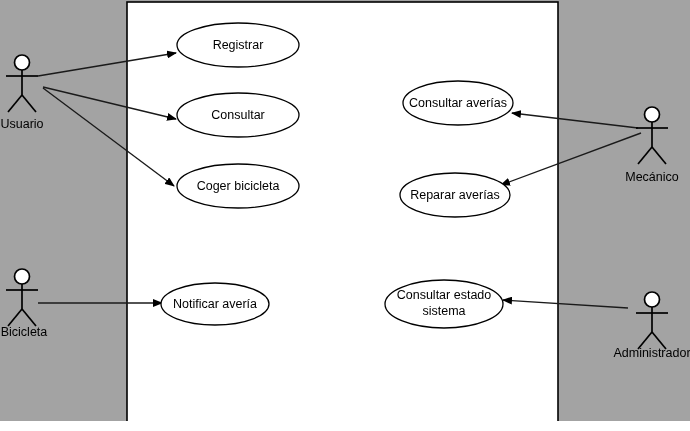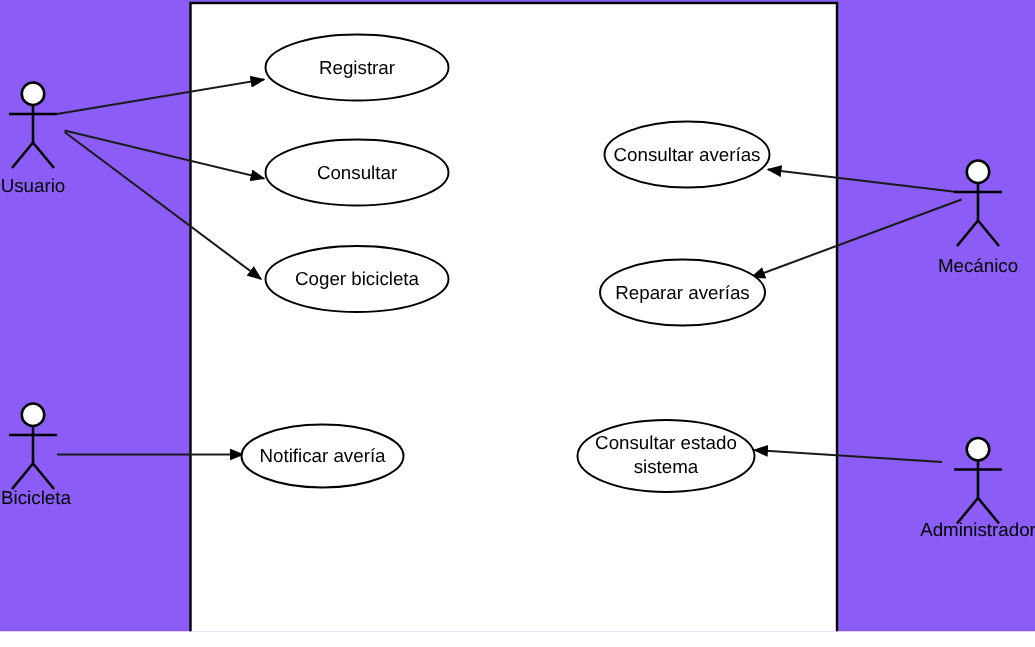--- a/index.html
+++ b/index.html
@@ -4,21 +4,21 @@
 <style>
   html, body {
     margin: 0;
     padding: 0;
     background: #ffffff;
   }
   #diagram-root {
     position: relative;
     width: 690px;
     height: 421px;
-    background: #8b5cf6;
+    background: #a3a3a3;
     font-family: "Liberation Sans", sans-serif;
     overflow: hidden;
   }
   svg#uml-canvas {
     display: block;
     width: 690px;
     height: 431px;
   }
   .system-boundary {
     fill: #ffffff;

